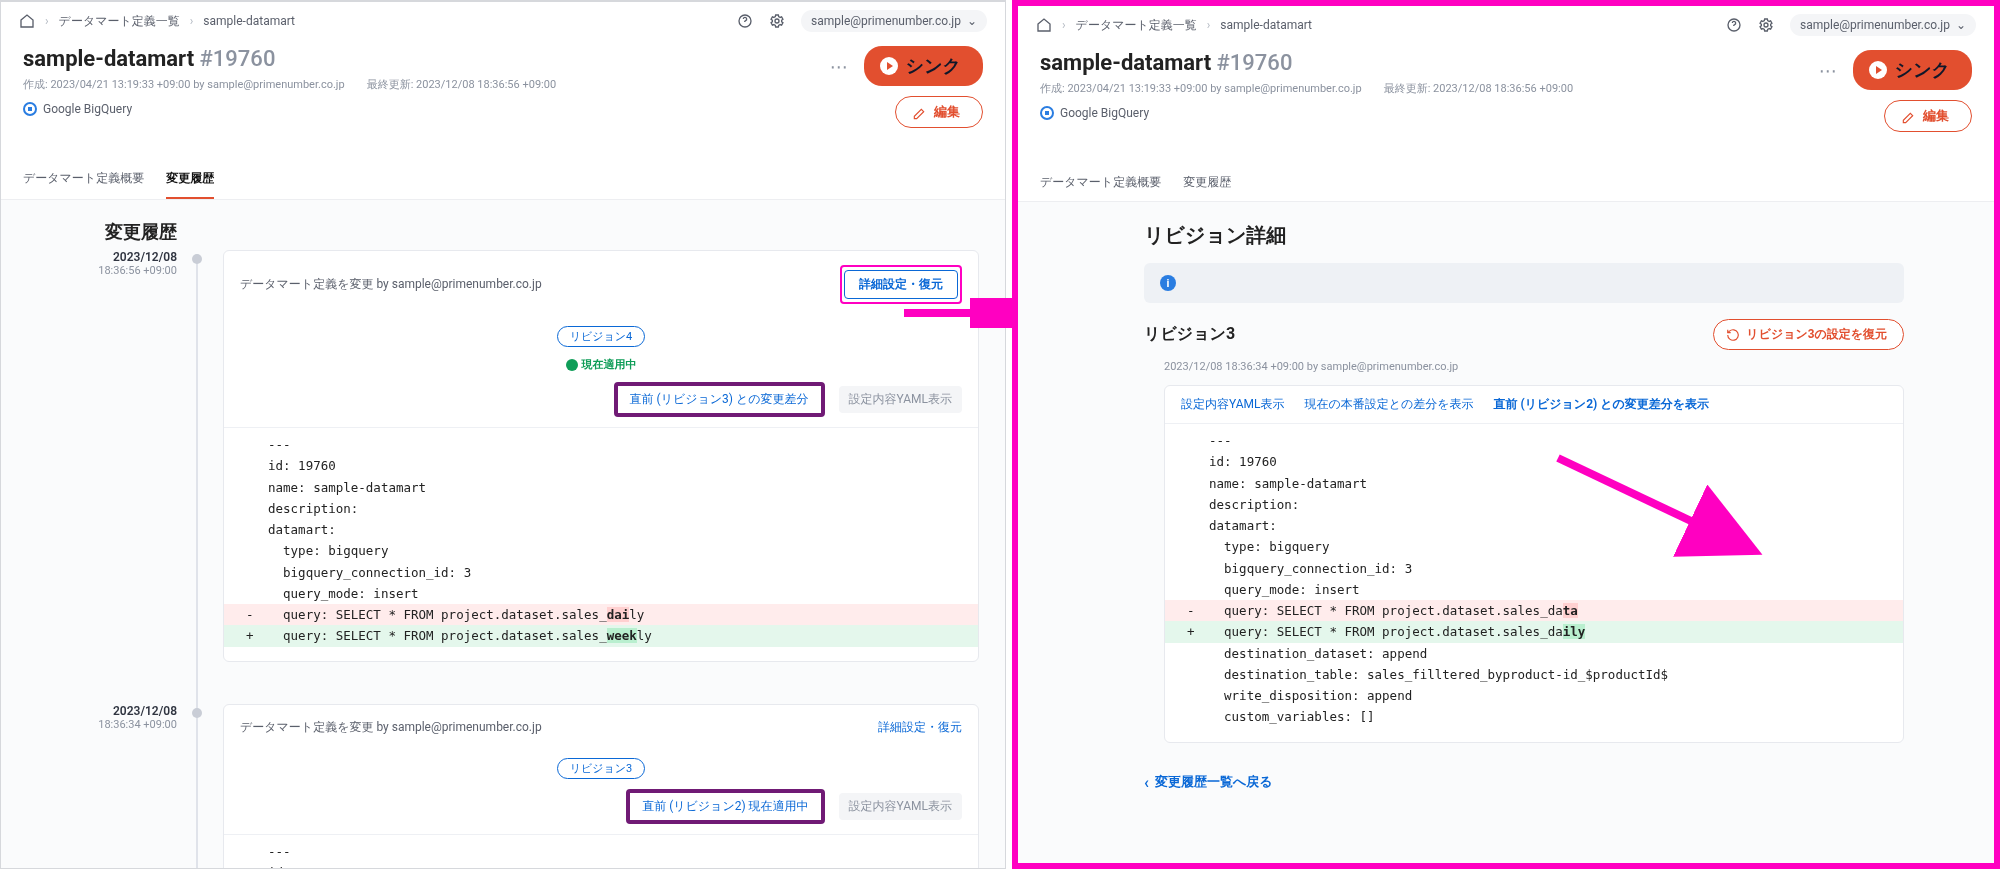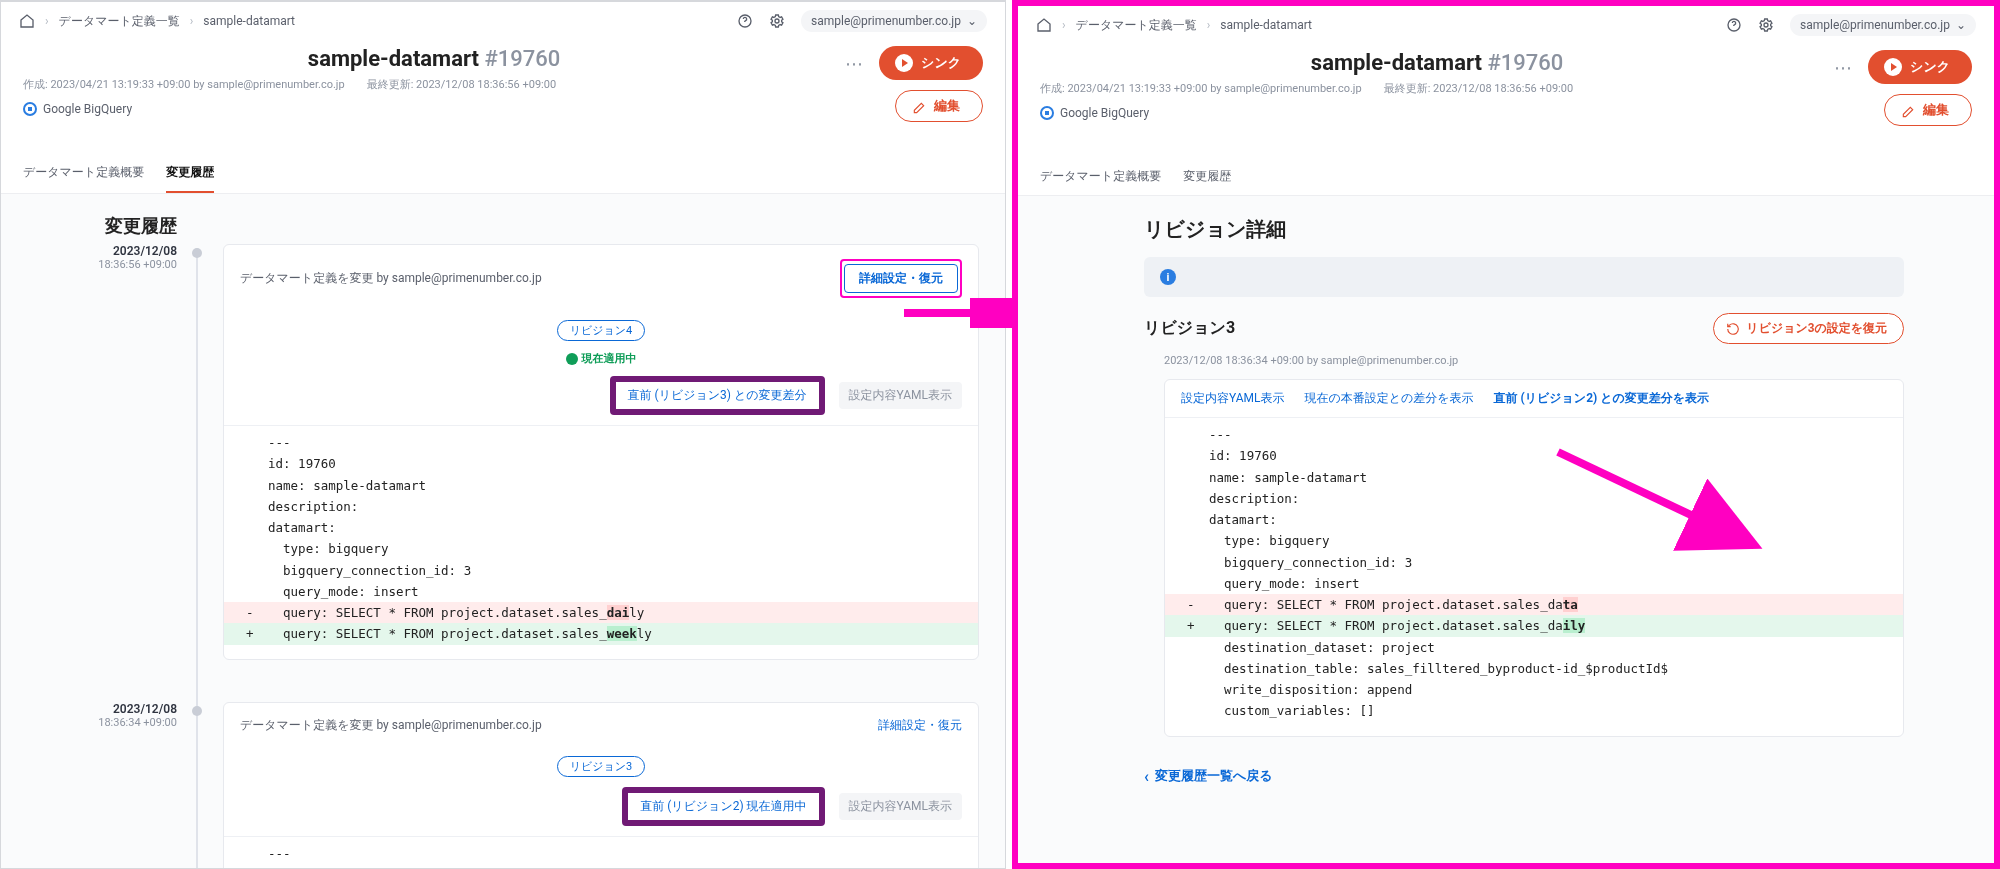--- a/index.html
+++ b/index.html
@@ -14,30 +14,30 @@
   .crumbbar a, .crumbbar span { color: #5a5f6b; }
   .bc { display: flex; align-items: center; gap: 10px; font-size: 12px; }
   .bc .sep { color: #b4bac3; }
   .crumb-right { margin-left: auto; display: flex; align-items: center; gap: 16px; }
   .icon { display: inline-flex; width: 16px; height: 16px; color: #8b929f; }
   .icon svg { width: 100%; height: 100%; }
   .user-pill { display: flex; align-items: center; gap: 6px; padding: 4px 10px; border-radius: 14px; background: #f4f5f7; font-size: 12px; color: #5a5f6b; }
 
   
   .pagehead { padding: 6px 22px 10px 22px; display: flex; align-items: flex-start; }
-  .titleblock { flex: 1; text-align: center; }
+  .titleblock { flex: 1; }
   .title-line { font-size: 22px; font-weight: 700; }
   .title-id { color: #8b929f; font-weight: 500; }
   .meta-line { margin-top: 6px; font-size: 11px; color: #8b929f; display: flex; gap: 22px; }
   .src-line { margin-top: 10px; font-size: 12px; display: flex; align-items: center; gap: 6px; color: #5a5f6b; }
   .bq-icon { width: 14px; height: 14px; border-radius: 50%; border: 2px solid #2a7de1; display: inline-flex; align-items: center; justify-content: center; }
   .bq-icon::after { content: ""; width: 4px; height: 4px; background: #2a7de1; }
   .head-actions { display: flex; flex-direction: column; align-items: flex-end; gap: 10px; }
   .head-row { display: flex; align-items: center; gap: 14px; }
-  .btn-primary { background: #e24f2f; color: #ffffff; border-radius: 18px; padding: 8px 22px 8px 16px; display: inline-flex; align-items: center; gap: 8px; border: none; font-weight: 700; font-size: 13px; cursor: pointer; }
+  .btn-primary { background: #e24f2f; color: #0f172a; border-radius: 18px; padding: 8px 22px 8px 16px; display: inline-flex; align-items: center; gap: 8px; border: none; font-weight: 700; font-size: 18px; cursor: pointer; }
   .btn-outline { background: #fff; border: 1px solid #e24f2f; color: #e24f2f; border-radius: 18px; padding: 6px 22px 6px 16px; display: inline-flex; align-items: flex-end; gap: 8px; font-weight: 700; font-size: 13px; cursor: pointer; }
   .play-circ { width: 18px; height: 18px; border-radius: 50%; background: #fff; display: inline-flex; align-items: center; justify-content: center; }
   .play-circ::after { content: ""; border-left: 6px solid #e24f2f; border-top: 4px solid transparent; border-bottom: 4px solid transparent; margin-left: 2px; }
   .pen { width: 14px; height: 14px; }
   .dots { color: #8b929f; font-size: 18px; letter-spacing: 2px; cursor: pointer; }
 
   
   .tabs { border-bottom: 1px solid #edeef1; padding: 0 22px; display: flex; gap: 22px; margin-top: 22px; }
   .tab { padding: 10px 0; font-size: 12px; color: #5a5f6b; cursor: pointer; }
   .tab.active { color: #111; font-weight: 700; border-bottom: 2px solid #e24f2f; }
@@ -57,21 +57,21 @@
   .card-head { display: flex; align-items: center; padding: 14px 16px; font-size: 12px; color: #5a5f6b; }
   .card-head .link-btn { margin-left: auto; color: #0a68d6; font-weight: 600; border: 1px solid #0a68d6; border-radius: 4px; padding: 5px 14px; background: #fff; cursor: pointer; }
   .card-head .link-btn.boxed { border: 2px solid #ff00c1; padding: 3px 2px; border-radius: 4px; }
   .card-head .link-btn.boxed .inner { border: 1px solid #0a68d6; border-radius: 4px; padding: 5px 14px; display: inline-block; }
   .card-head .link-text { margin-left: auto; color: #0a68d6; font-weight: 500; cursor: pointer; }
   .rev-row { display: flex; align-items: center; padding: 8px 16px 10px 16px; gap: 10px; font-size: 12px; color: #5a5f6b; flex-direction: column; }
   .rev-pill { border: 1px solid #0a68d6; color: #0a68d6; border-radius: 12px; padding: 2px 12px; font-size: 11px; }
   .badge-check { display: inline-flex; align-items: center; gap: 4px; color: #0f9d58; font-weight: 600; font-size: 11px; }
   .badge-check::before { content: ""; width: 12px; height: 12px; border-radius: 50%; background: #0f9d58; display: inline-block; -webkit-mask: none; }
   .rev-right { margin-left: auto; display: flex; gap: 14px; align-items: center; }
-  .diff-link { color: #0a68d6; font-size: 12px; border: 6px solid #701a75; border-radius: 4px; padding: 5px 12px; background: #fff; cursor: pointer; }
+  .diff-link { color: #0a68d6; font-size: 12px; border: 4px solid #701a75; border-radius: 4px; padding: 5px 12px; background: #fff; cursor: pointer; }
   .muted-btn { color: #8b929f; font-size: 12px; padding: 5px 10px; background: #f4f5f7; border-radius: 4px; }
   .code-block { font-family: ui-monospace, SFMono-Regular, Menlo, Consolas, monospace; font-size: 12.5px; line-height: 1.7; padding: 6px 0 14px 0; border-top: 1px solid #eef0f4; }
   .code-line { padding: 0 16px 0 44px; white-space: pre; position: relative; }
   .code-line.del { background: #ffecec; }
   .code-line.add { background: #e4f7ec; }
   .code-line .sign { position: absolute; left: 22px; }
   .code-line .hl { background: rgba(255,0,0,0.07); font-weight: 700; }
   .code-line.del .hl { background: #ffd0d0; }
   .code-line.add .hl { background: #b9efcf; }
 
@@ -350,21 +350,21 @@
           <div class="code-line">---</div>
           <div class="code-line">id: 19760</div>
           <div class="code-line">name: sample-datamart</div>
           <div class="code-line">description:</div>
           <div class="code-line">datamart:</div>
           <div class="code-line">  type: bigquery</div>
           <div class="code-line">  bigquery_connection_id: 3</div>
           <div class="code-line">  query_mode: insert</div>
           <div class="code-line del"><span class="sign">-</span><span>  query: SELECT * FROM project.dataset.sales_da</span><span class="hl">ta</span><span></span></div>
           <div class="code-line add"><span class="sign">+</span><span>  query: SELECT * FROM project.dataset.sales_da</span><span class="hl">ily</span><span></span></div>
-          <div class="code-line">  destination_dataset: project</div>
+          <div class="code-line">  destination_dataset: append</div>
           <div class="code-line">  destination_table: sales_filltered_byproduct-id_$productId$</div>
           <div class="code-line">  write_disposition: append</div>
           <div class="code-line">  custom_variables: []</div>
         </div>
       </div>
 
       <div class="back-link">変更履歴一覧へ戻る</div>
 
       <svg class="arrow2" viewBox="0 0 220 120">
           <defs>

